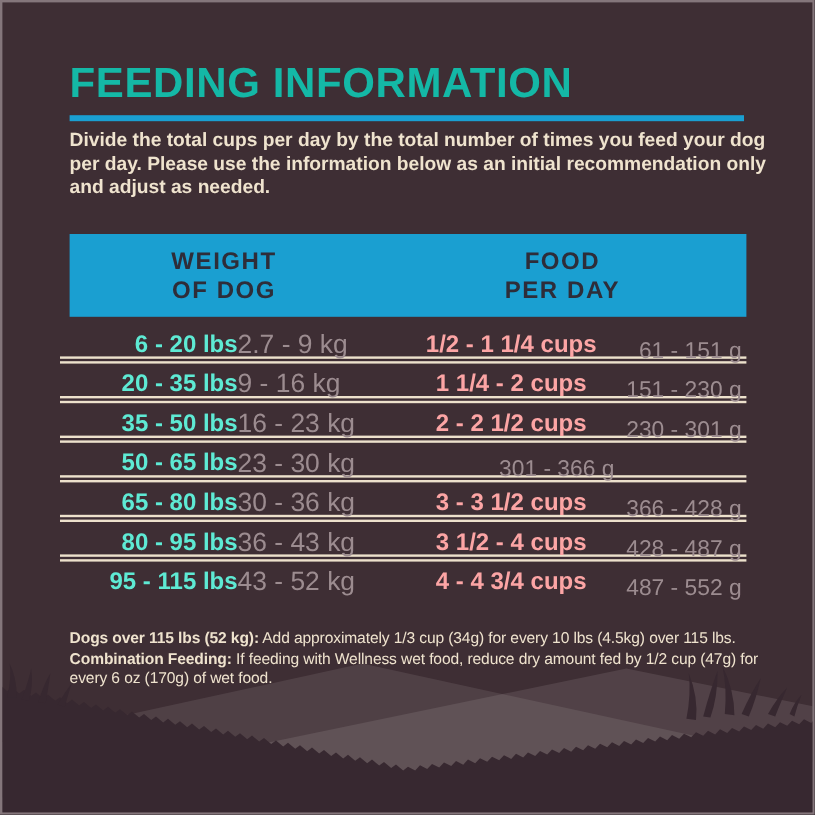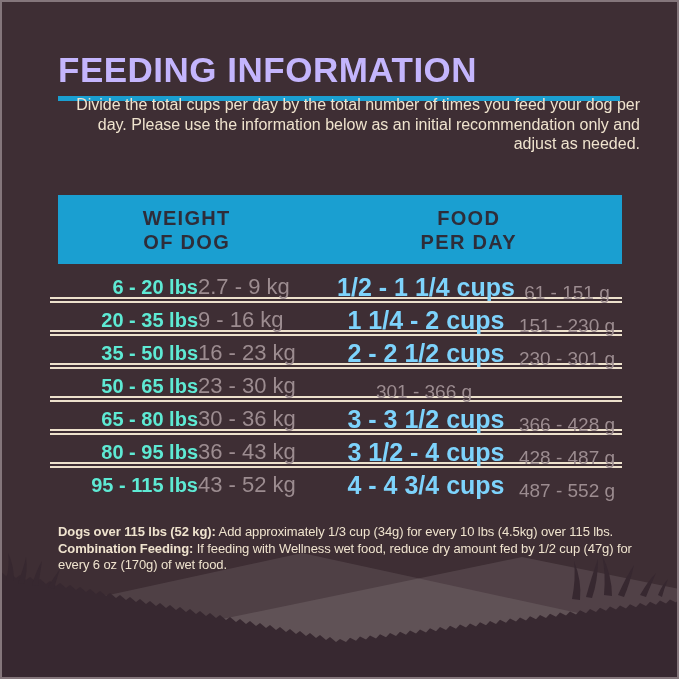--- a/index.html
+++ b/index.html
@@ -8,31 +8,30 @@
     width:679px;height:679px;
     background:#3E2E34;
     border:2px solid rgba(202,190,194,0.5);
     box-sizing:border-box;
     overflow:hidden;
     font-family:"Liberation Sans",sans-serif;
   }
   .title{
     position:absolute;left:56px;top:48px;margin:0;
     font-size:35px;font-weight:bold;letter-spacing:0.5px;
-    color:#c4b5fd;white-space:nowrap;
+    color:#14b8a6;white-space:nowrap;
   }
   .rule{
     position:absolute;left:56px;top:94px;width:562px;height:5px;
     background:#1A9FD1;
   }
   .intro{
-    position:absolute;left:56px;top:93px;width:582px;margin:0;
-    font-size:16px;font-weight:normal;line-height:19.5px;
+    position:absolute;left:56px;top:106px;width:582px;margin:0;
+    font-size:16px;font-weight:bold;line-height:19.5px;
     color:#EFE3CE;
-    text-align:right;
   }
   .col-headers{
     position:absolute;left:56px;top:193px;width:564px;height:69px;
     display:flex;justify-content:space-between;
   }
   .col-header{
     background:#1A9FD1;height:69px;
     display:flex;flex-direction:column;align-items:center;justify-content:center;
     color:#2E2D39;font-weight:bold;font-size:20px;letter-spacing:1.3px;
     line-height:24px;text-align:center;
@@ -44,22 +43,22 @@
   }
   .t-row{
     display:grid;
     grid-template-columns:148px 110px 28px 180px 1fr;
     align-items:center;
     height:27px;
   }
   .c{display:block;white-space:nowrap;}
   .c.lbs{text-align:right;font-weight:bold;font-size:20px;color:#5eead4;}
   .c.kg{font-size:22px;color:#9C8C90;}
-  .c.cups{text-align:center;font-weight:bold;font-size:25px;color:#7dd3fc;}
-  .c.grams{text-align:center;font-size:19px;color:#9C8C90;padding-right:4px;margin-top:12px;}
+  .c.cups{text-align:center;font-weight:bold;font-size:20px;color:#fca5a5;}
+  .c.grams{text-align:right;font-size:19px;color:#9C8C90;padding-right:4px;margin-top:12px;}
   .sep{height:6px;}
   .sep .line-a{height:1.5px;background:#EDE1CC;}
   .sep .line-b{height:2.5px;background:#EDE1CC;margin-top:2px;}
   .footnote{
     position:absolute;left:56px;top:522px;width:576px;margin:0;
     font-size:13px;line-height:16.5px;color:#EFE3CE;letter-spacing:-0.1px;
   }
   .footnote .b{font-weight:bold;}
   .landscape{
     position:absolute;left:0;bottom:0;width:679px;height:126px;

